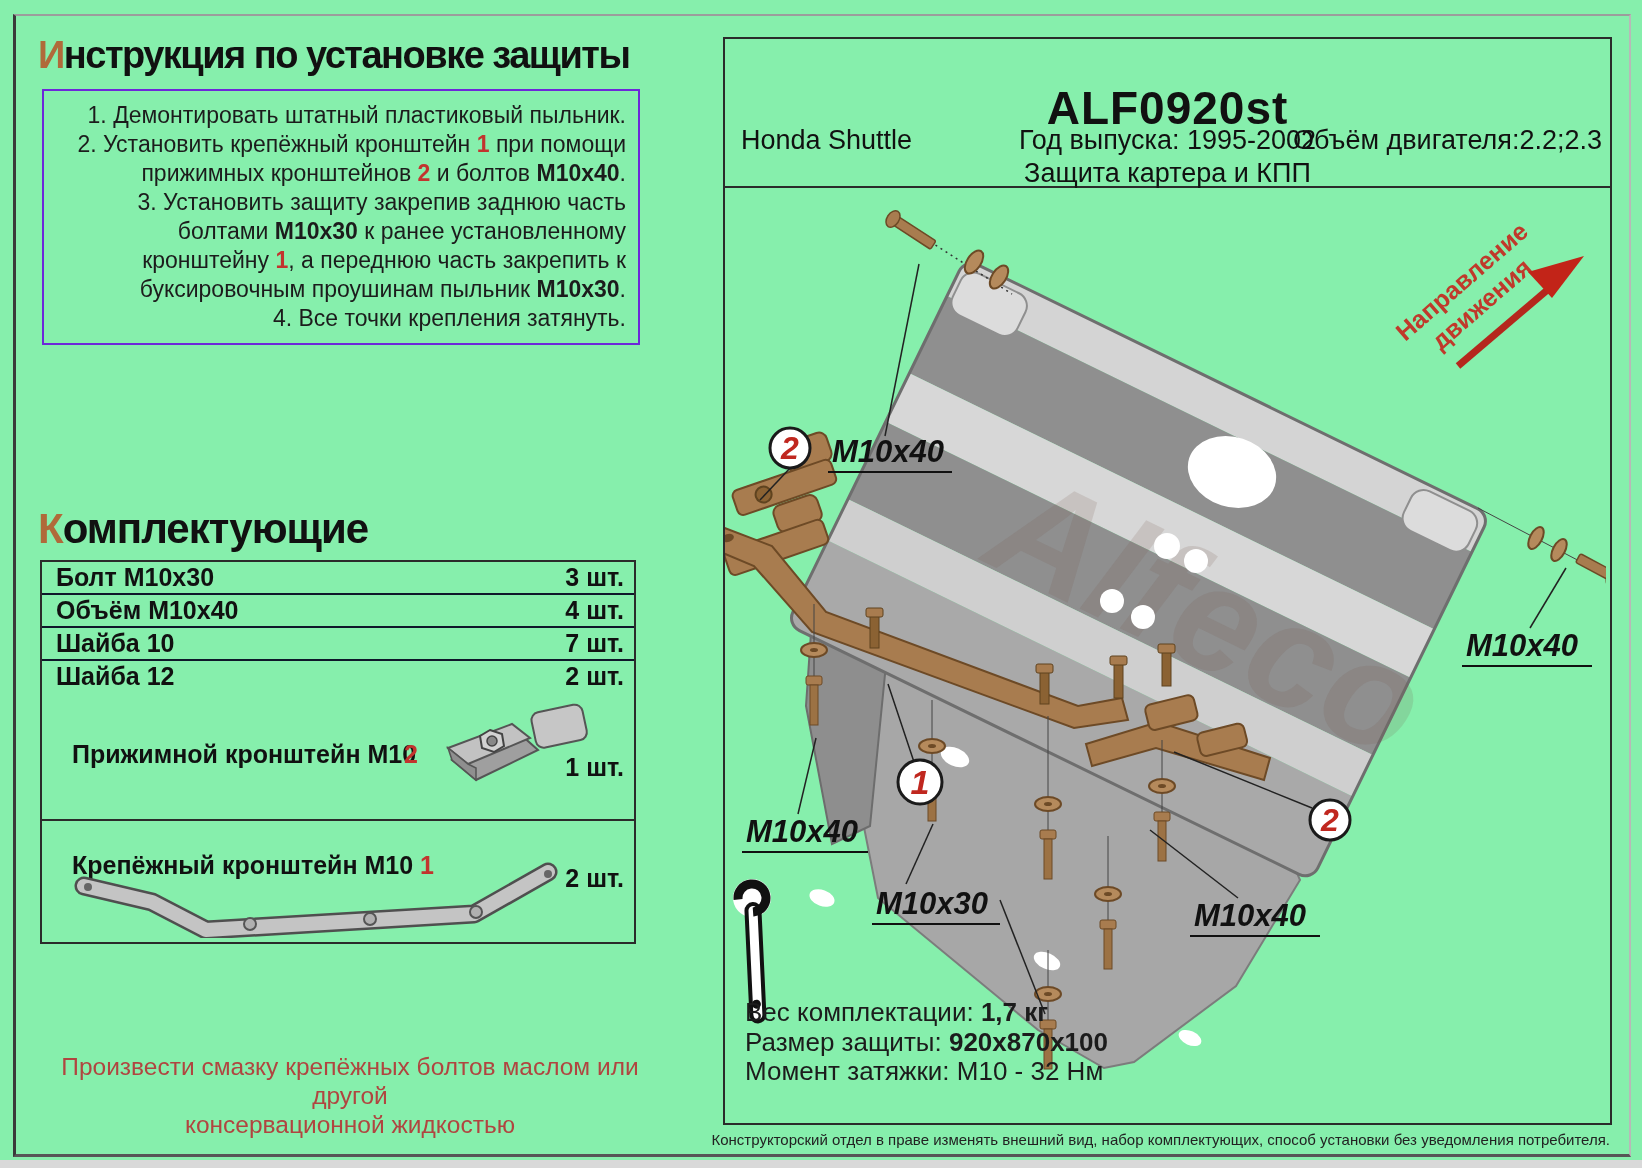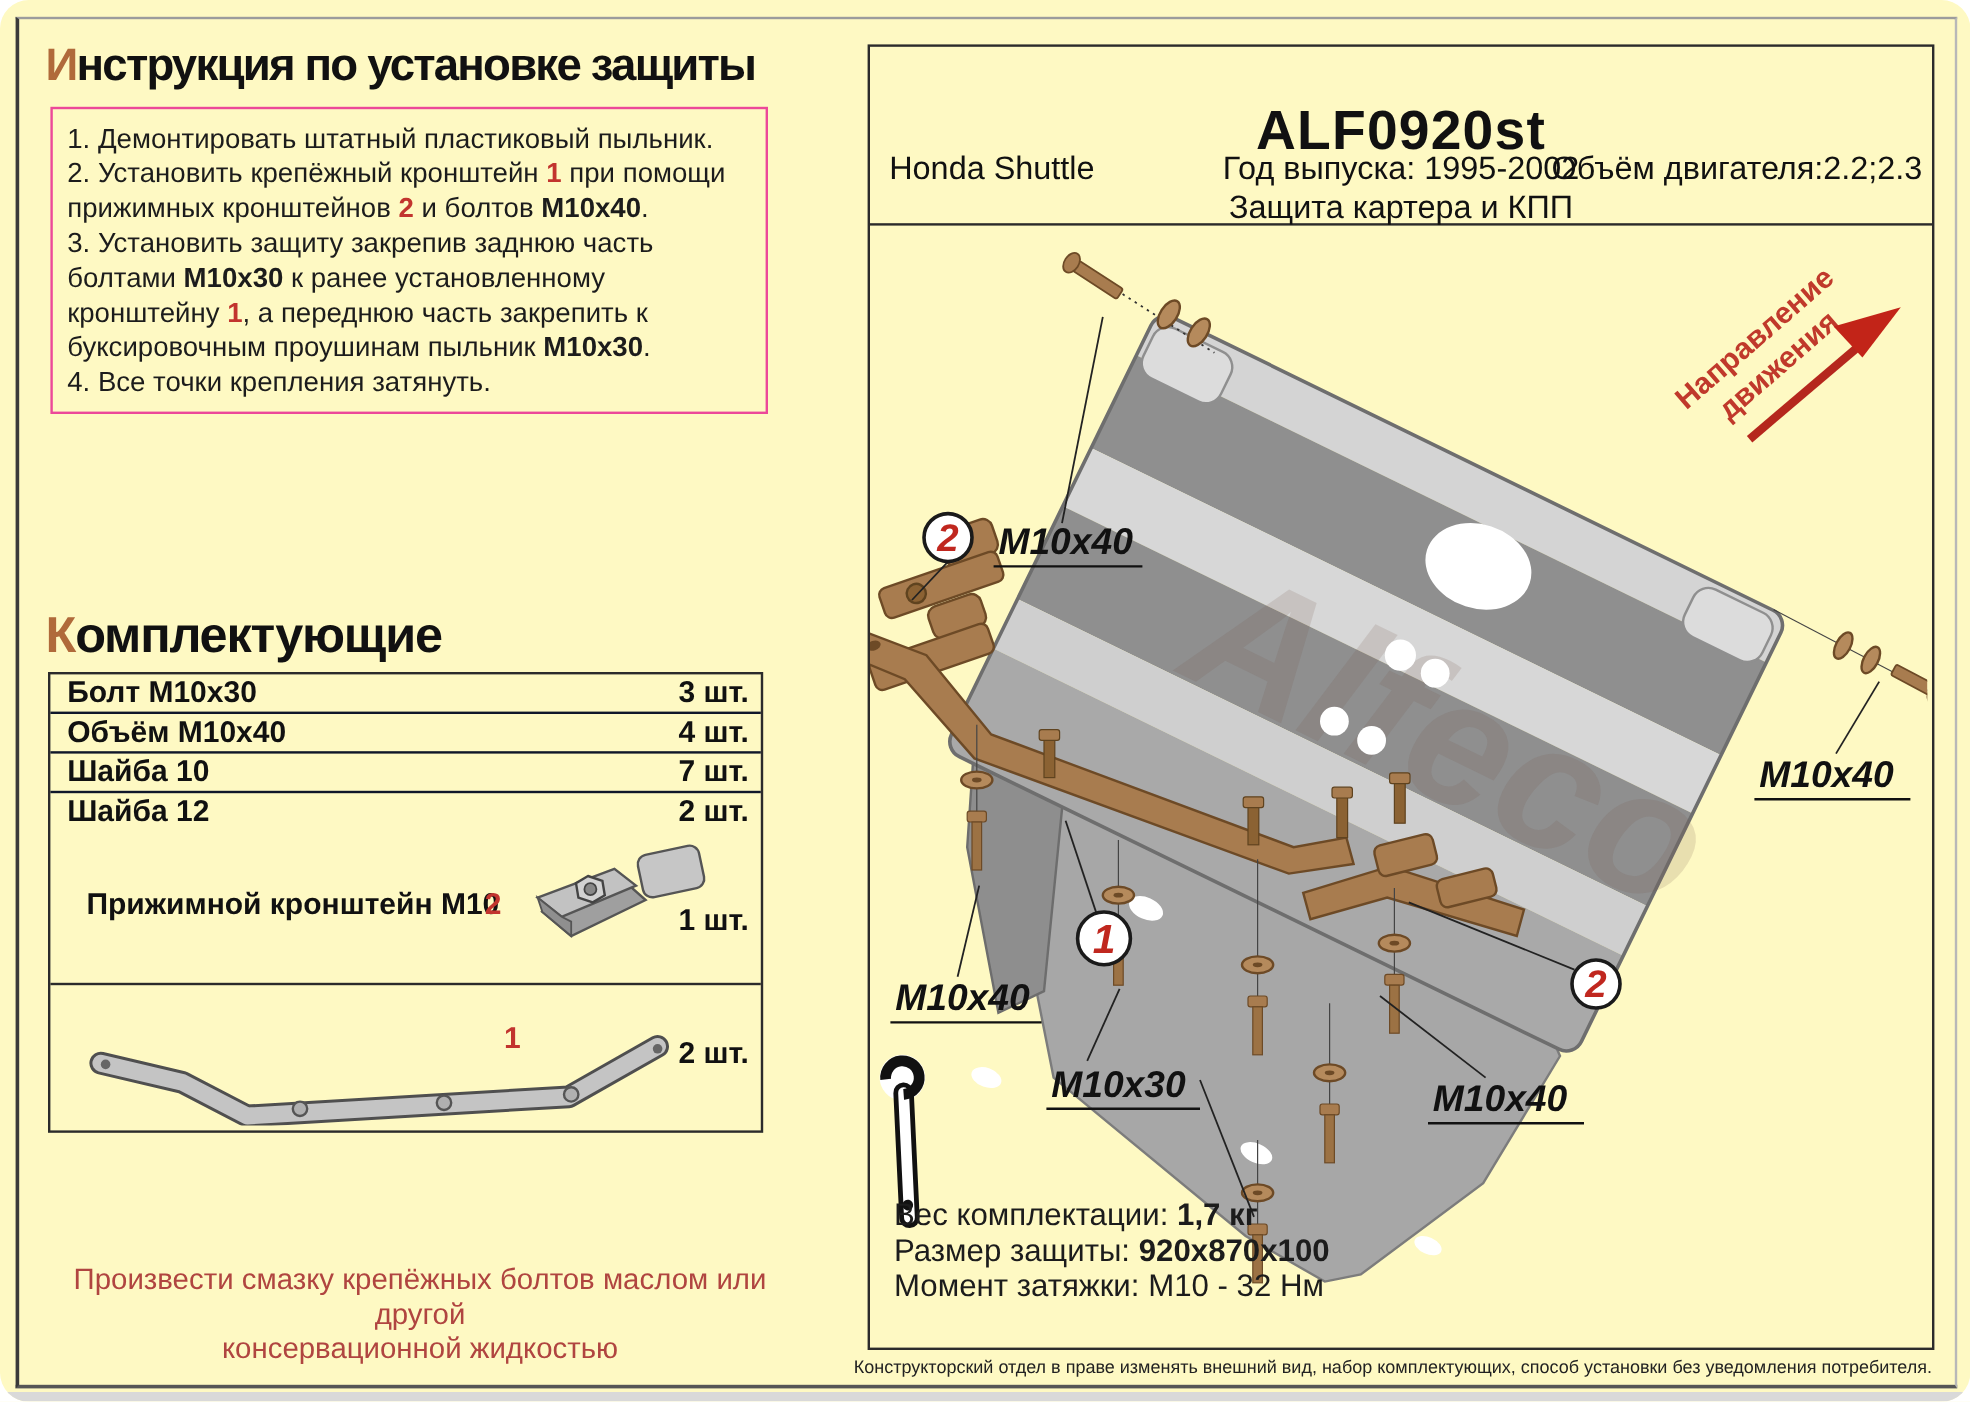--- a/index.html
+++ b/index.html
@@ -1,30 +1,30 @@
 <!DOCTYPE html>
 <html><head>
 <meta charset="utf-8">
 <style>
   html,body{margin:0;padding:0;background:#fff;}
-  .page{position:relative;width:1642px;height:1168px;background:#fef9c3;
-        font-family:"Liberation Sans",sans-serif;color:#111;overflow:hidden;border-radius:24px;}
+  .page{position:relative;width:1642px;height:1168px;background:#86efac;
+        font-family:"Liberation Sans",sans-serif;color:#111;overflow:hidden;}
   .frame{position:absolute;left:13px;top:14px;width:1613px;height:1138px;
          border-left:3px solid #3a3a3a;border-top:2px solid #9c9c9c;
          border-right:2px solid #b8b8b8;border-bottom:3px solid #565656;}
   .bottomstrip{position:absolute;left:0;right:0;bottom:0;height:8px;background:#d9d9d9;}
   .init{color:#b06a3a;}
   .b{font-weight:bold;}
   .r{color:#c2342e;font-weight:bold;}
 
   
   .title{position:absolute;left:38px;top:34px;font-size:38px;font-weight:bold;
          letter-spacing:-1.5px;white-space:nowrap;}
   .instr-box{position:absolute;left:42px;top:89px;width:570px;height:232px;
-             border:2px solid #ec4899;padding:10px 12px;font-size:23px;line-height:29px;color:#1c1c1c;}
+             border:2px solid #6d28d9;padding:10px 12px;font-size:23px;line-height:29px;color:#1c1c1c;text-align:right;}
   .iline{white-space:nowrap;}
   .parts-head{position:absolute;left:38px;top:505px;font-size:42px;font-weight:bold;letter-spacing:-1px;}
   .qty-head{position:absolute;left:460px;top:507px;width:200px;text-align:right;
             font-size:40px;font-weight:bold;letter-spacing:-1px;}
   .parts-table{position:absolute;left:40px;top:560px;width:592px;border:2px solid #2b2b2b;}
   .prow{height:31px;border-bottom:2px solid #0f172a;display:flex;align-items:center;
         font-size:25px;font-weight:bold;}
   .plabel{padding-left:14px;}
   .pqty{margin-left:auto;padding-right:10px;font-weight:bold;}
   .tallrow{position:relative;border-bottom:2px solid #2b2b2b;font-size:25px;font-weight:bold;}
@@ -104,20 +104,21 @@
           <rect x="0" y="0" width="52" height="36" rx="8" fill="#c6c6c6" stroke="#555" stroke-width="2"></rect>
         </g>
         <polygon points="6,50 70,26 88,40 26,66" fill="#c2c2c2" stroke="#555" stroke-width="2"></polygon>
         <polygon points="48,32 60,36 62,48 52,54 40,50 38,38" fill="#d2d2d2" stroke="#444" stroke-width="2"></polygon>
         <circle cx="50" cy="43" r="5" fill="#888" stroke="#444" stroke-width="1.5"></circle>
         <polygon points="6,50 10,62 34,82 34,70 26,66" fill="#8f8f8f" stroke="#555" stroke-width="1.5"></polygon>
       </svg>
     </div>
 
     <div class="tallrow bracket-row">
+      <span class="tlabel" style="top:30px;">Крепёжный кронштейн М10</span>
       <span class="rnum" style="left:378px;top:30px;">1</span>
       <span class="tqty" style="top:30px;">2 шт.</span>
       <svg class="bracket-img" width="536" height="78" viewBox="0 0 536 78">
         <path d="M 14 26 L 82 42 L 136 70 L 404 54 L 478 12" fill="none" stroke="#4f4f4f" stroke-width="19" stroke-linejoin="round" stroke-linecap="round"></path>
         <path d="M 14 26 L 82 42 L 136 70 L 404 54 L 478 12" fill="none" stroke="#c4c4c4" stroke-width="14" stroke-linejoin="round" stroke-linecap="round"></path>
         <circle cx="18" cy="27" r="4" fill="#666"></circle>
         <circle cx="478" cy="14" r="4" fill="#666"></circle>
         <circle cx="180" cy="64" r="6" fill="#b0b0b0" stroke="#555" stroke-width="2"></circle>
         <circle cx="300" cy="59" r="6" fill="#b0b0b0" stroke="#555" stroke-width="2"></circle>
         <circle cx="406" cy="52" r="6" fill="#b0b0b0" stroke="#555" stroke-width="2"></circle>

